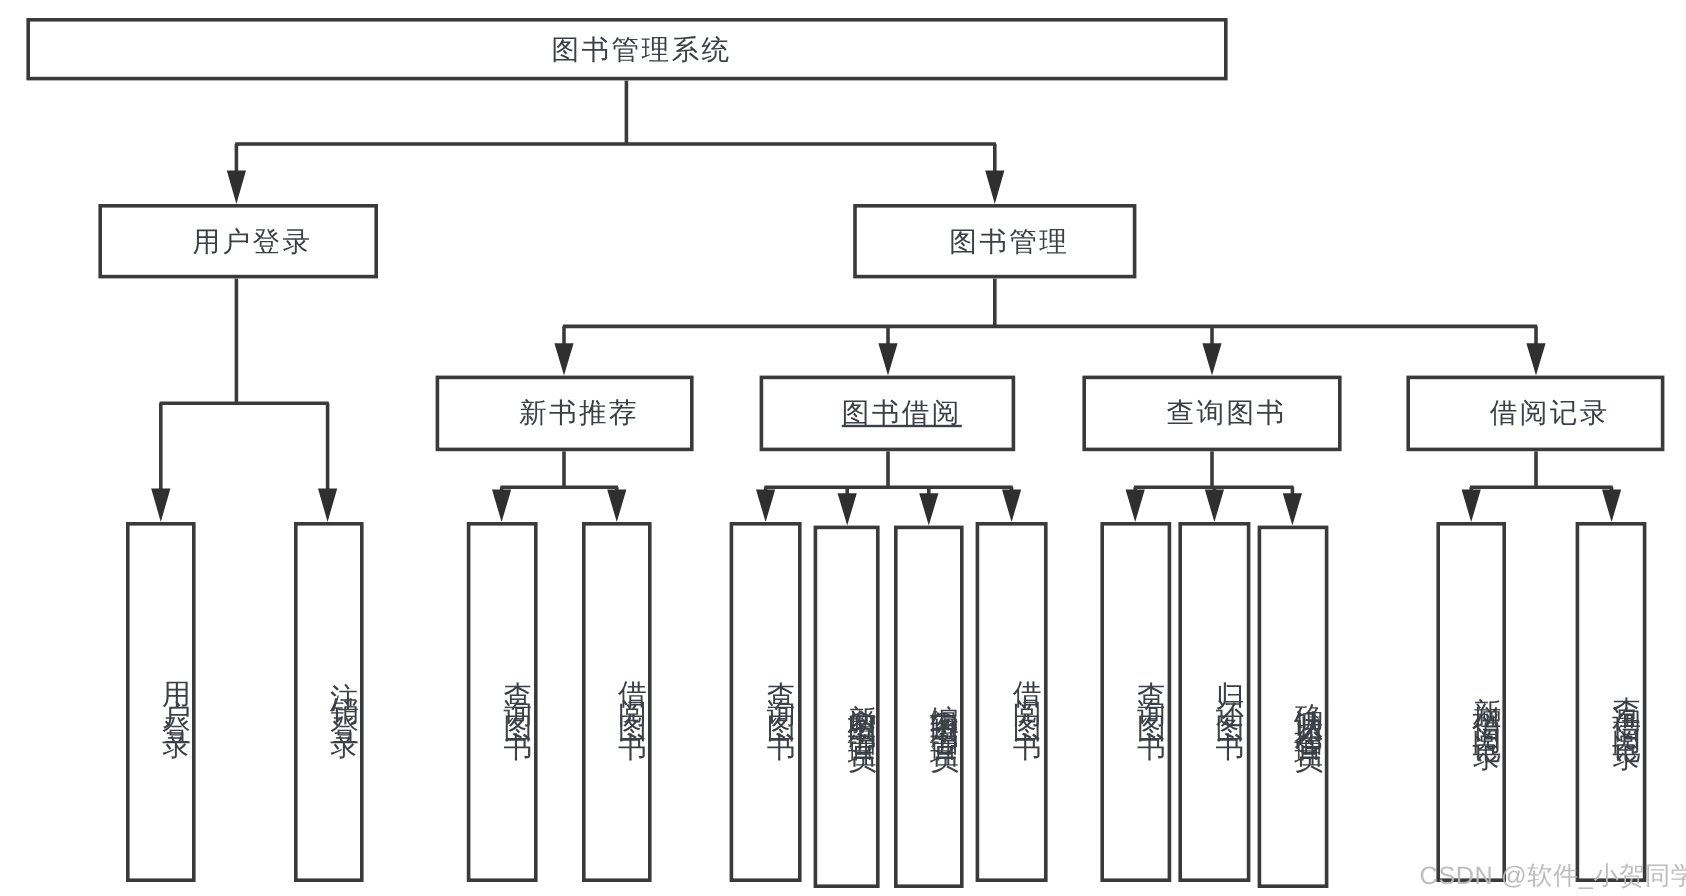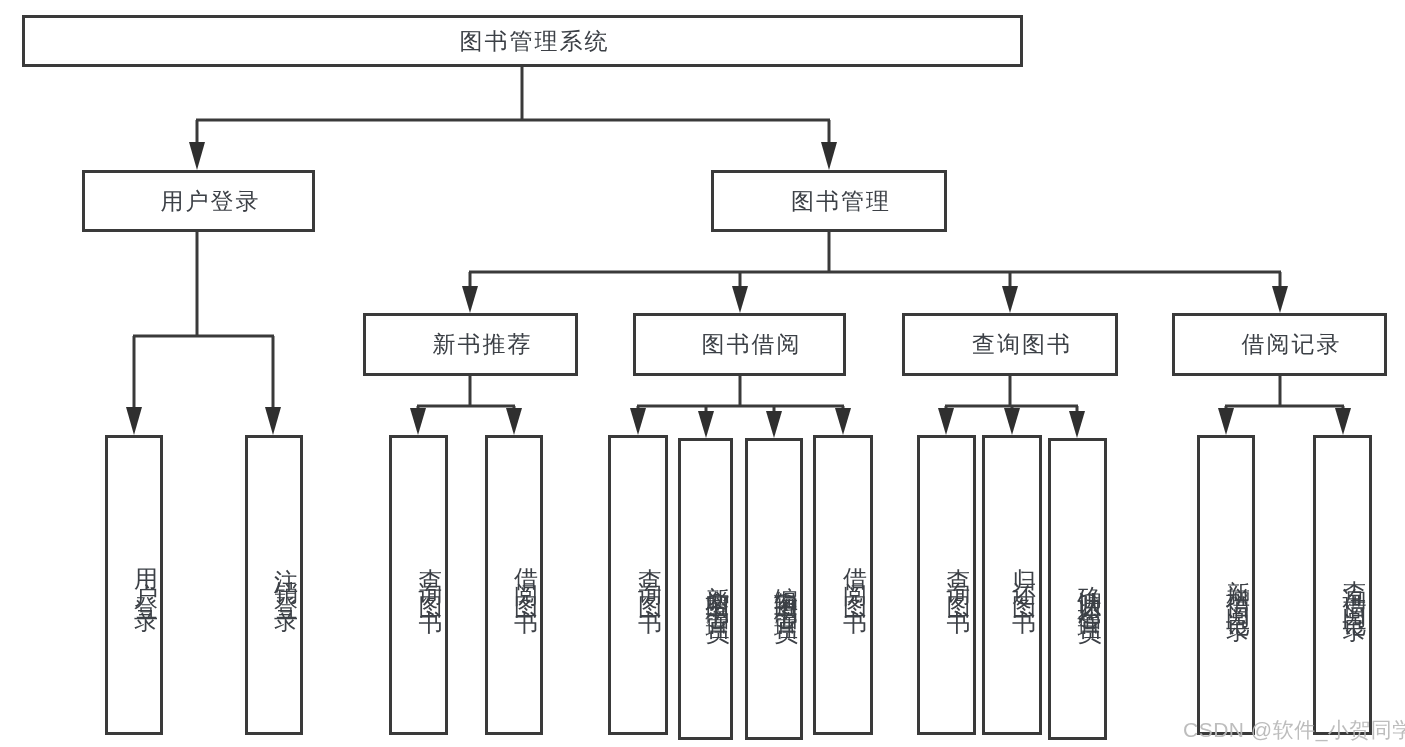--- a/index.html
+++ b/index.html
@@ -120,21 +120,21 @@
   <div class="node h-node" style="left:82px;top:170px;width:233px;height:62px;">
     <span>用户登录</span>
   </div>
   <div class="node h-node" style="left:711px;top:170px;width:236px;height:62px;">
     <span>图书管理</span>
   </div>
 
   <div class="node h-node" style="left:363px;top:313px;width:215px;height:63px;">
     <span>新书推荐</span>
   </div>
-  <div class="node h-node" style="left:633px;top:313px;width:213px;height:63px;">
+  <div class="node h-node" style="left:633px;top:313px;width:213px;height:63px;text-decoration:underline;">
     <span>图书借阅</span>
   </div>
   <div class="node h-node" style="left:902px;top:313px;width:216px;height:63px;">
     <span>查询图书</span>
   </div>
   <div class="node h-node" style="left:1172px;top:313px;width:215px;height:63px;">
     <span>借阅记录</span>
   </div>
 
   <div class="node v-node v4" style="left:105px;top:435px;width:58px;height:300px;">

